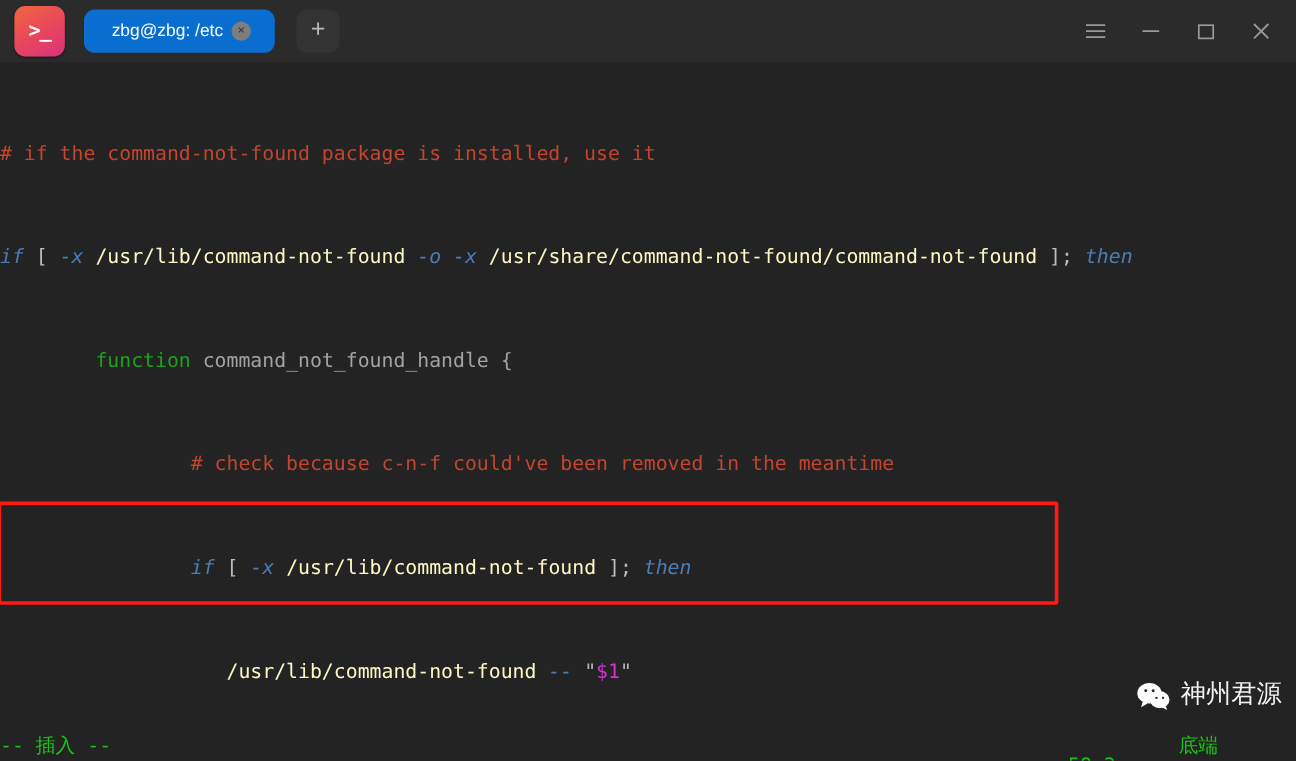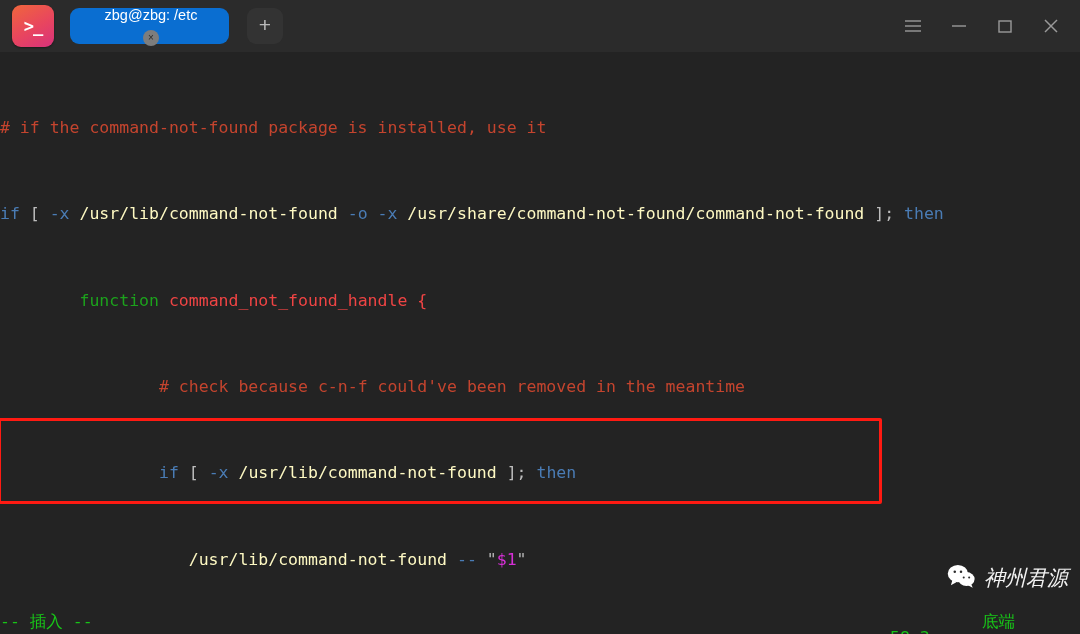--- a/index.html
+++ b/index.html
@@ -29,21 +29,20 @@
   }
   .tab{
     position:relative;
     height:36px;min-width:134px;
     background:#0a6ed1;border-radius:9px;
     display:flex;align-items:center;justify-content:center;gap:7px;
     padding:0 11px 0 14px;
     color:#ffffff;font-size:14.5px;
     font-family:"Liberation Sans","DejaVu Sans",sans-serif;
     margin-left:8px;
-    flex-direction:column;
   }
   .tab-close{
     width:16px;height:16px;border-radius:50%;
     background:#7d7d7d;color:#2b2b2b;
     font-size:10px;line-height:16px;text-align:center;
     font-family:"Liberation Sans",sans-serif;
     flex:0 0 auto;
   }
   .newtab{
     width:36px;height:36px;margin-left:10px;border-radius:9px;
@@ -63,42 +62,41 @@
     background:#232323;
     font-size:16.5px;
     line-height:21.6px;
     white-space:pre;
     letter-spacing:0px;
   }
   .tline{height:21.6px;white-space:pre;}
 
   
   .c-comment{color:#c4442e;}       
-  .c-kw     {color:#4a7cb5;}       
+  .c-kw     {color:#4a7cb5;font-style:italic;}       
   .c-str    {color:#fef9c3;}       
-  .c-fn     {color:#ef4444;}       
+  .c-fn     {color:#a3a3a3;}       
   .c-green  {color:#1ca21c;margin-top:16px;}
   .c-var    {color:#d62fd6;}       
   .c-plain  {color:#bdbdbd;}       
   .c-quote  {color:#b5b5b5;}
 
   
   .redbox{
     position:absolute;left:-2px;top:418px;width:884px;height:86px;
     border:3px solid #ff1a12;border-radius:2px;
     box-sizing:border-box;pointer-events:none;
   }
 
   
   .watermark{
     position:absolute;right:12px;bottom:42px;
-    display:flex;align-items:flex-start;gap:9px;
+    display:flex;align-items:flex-end;gap:9px;
     color:#f2f2f2;font-size:21px;
     font-family:"DejaVu Sans","Liberation Sans",sans-serif;
-    font-style:italic;
   }
   .wechat-icon{width:28px;height:24px;display:block;}
 
   
   .statusline{
     position:absolute;left:0;bottom:0;width:1032px;height:24px;
     font-size:16.5px;line-height:24px;color:#18c418;
     font-family:"DejaVu Sans Mono","Liberation Mono",monospace;
   }
   .st-mode{position:absolute;left:0px;top:0;}

